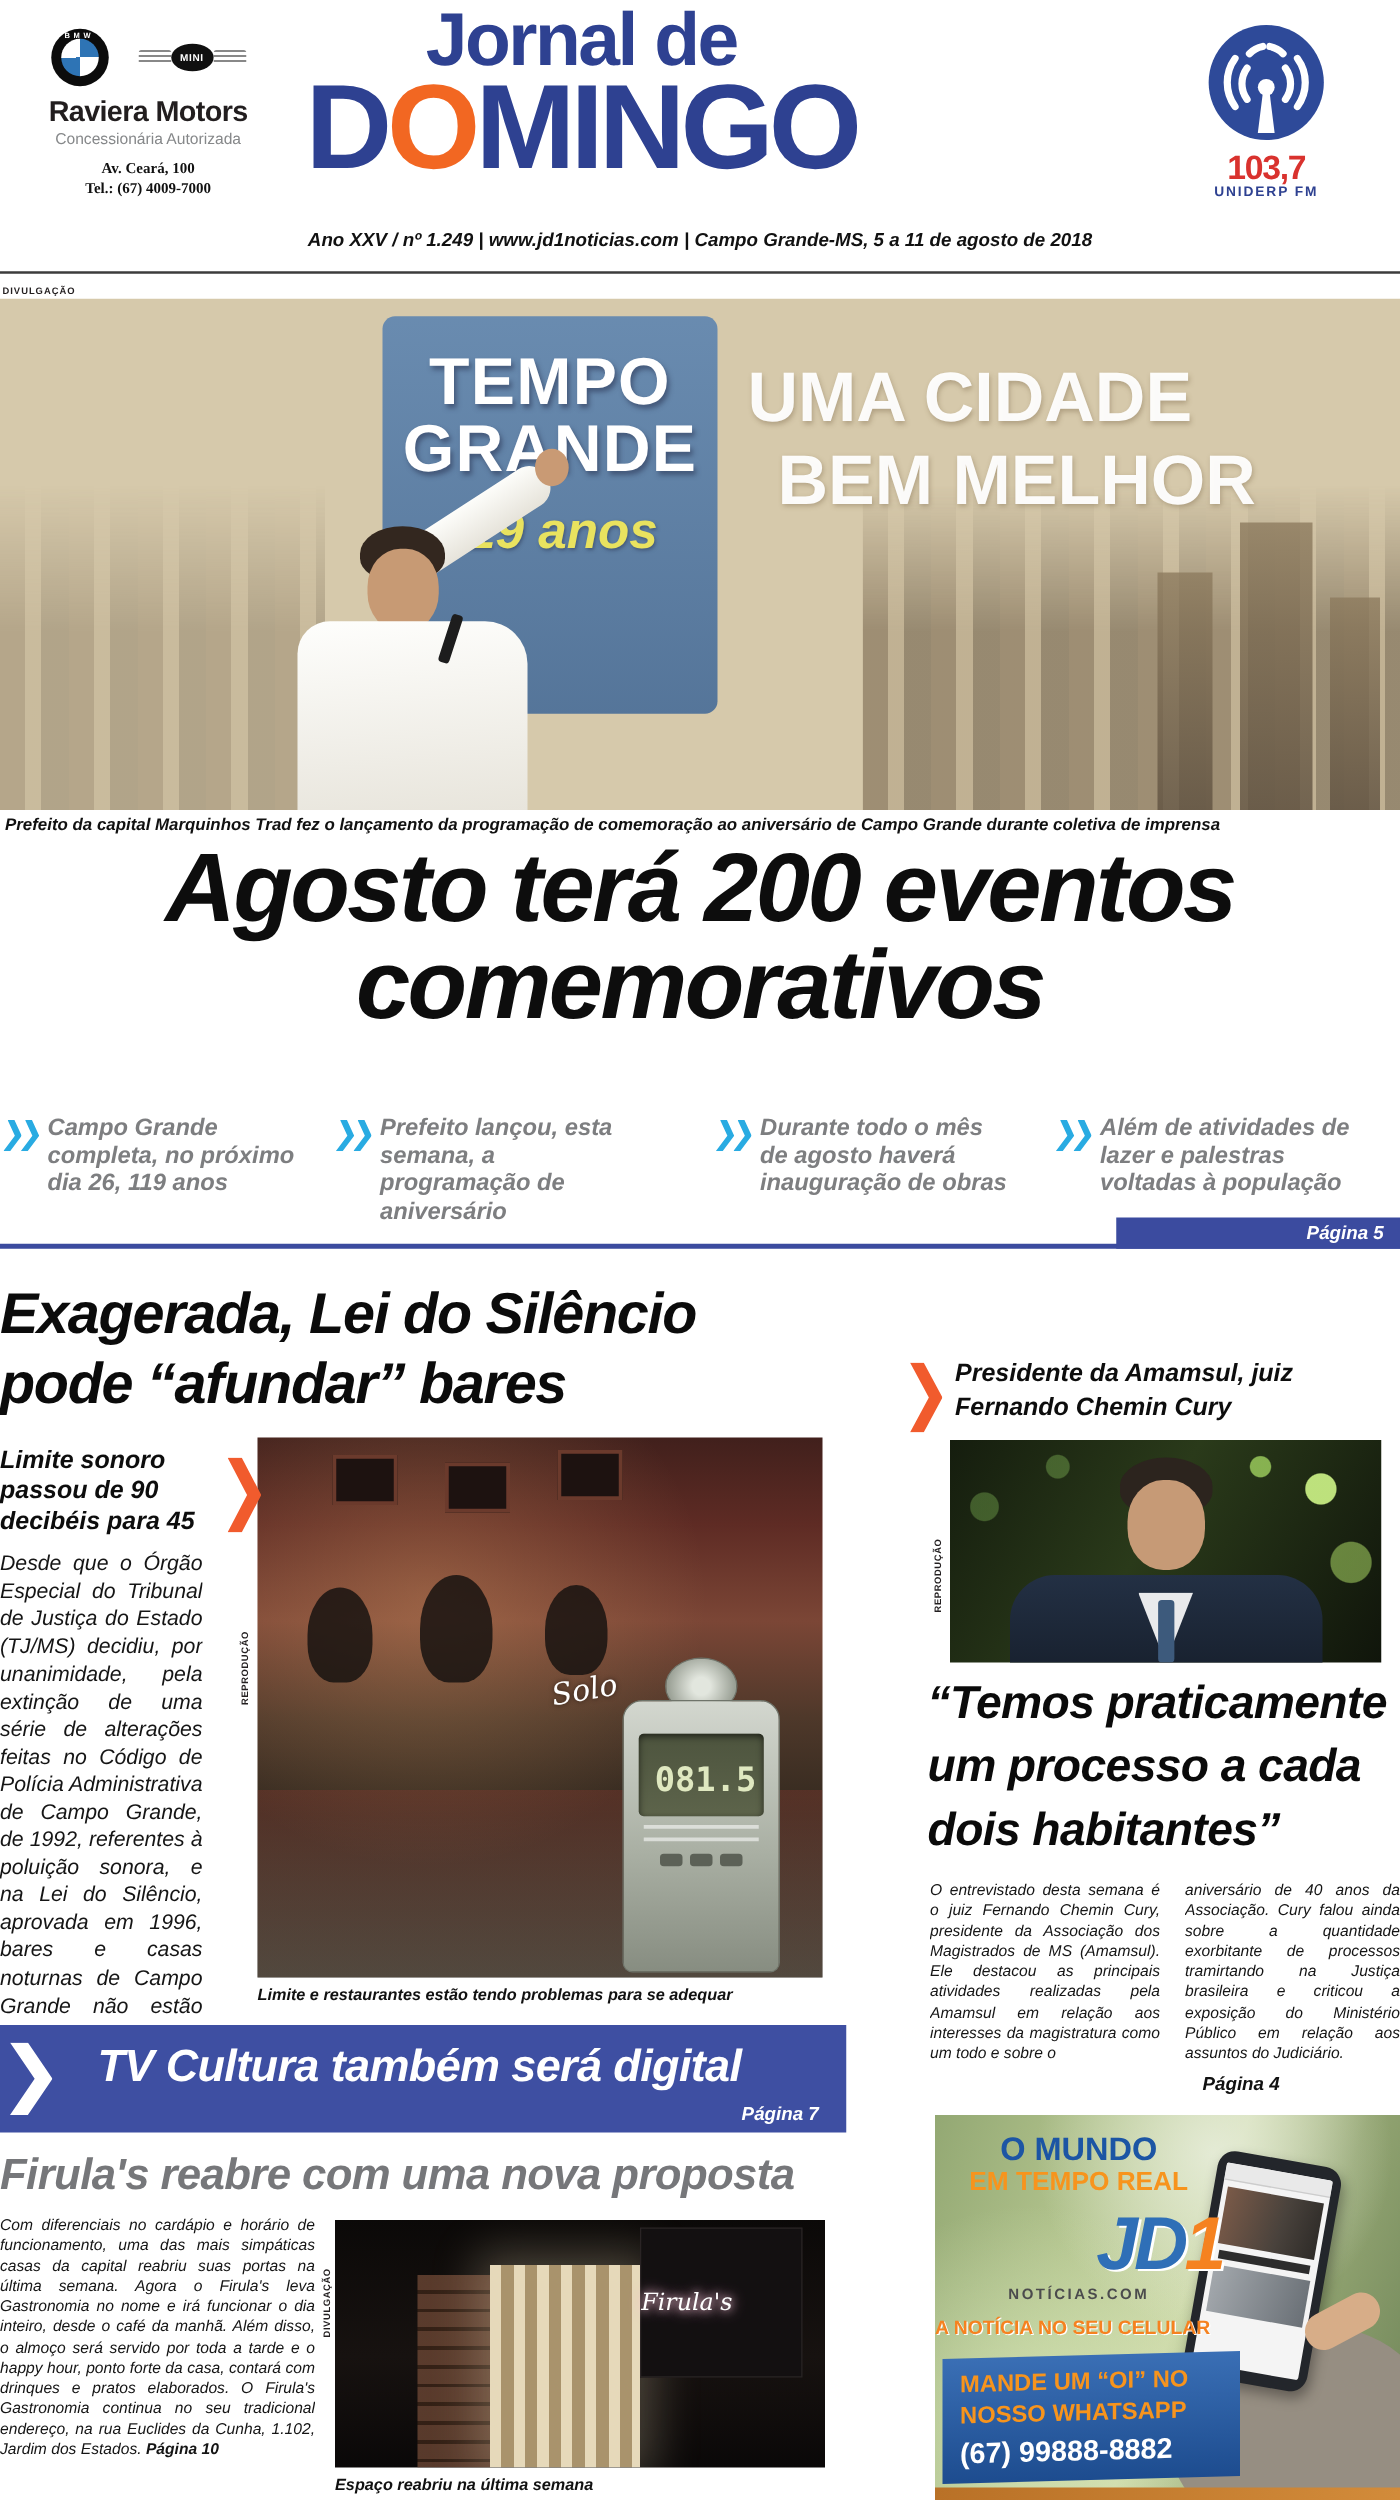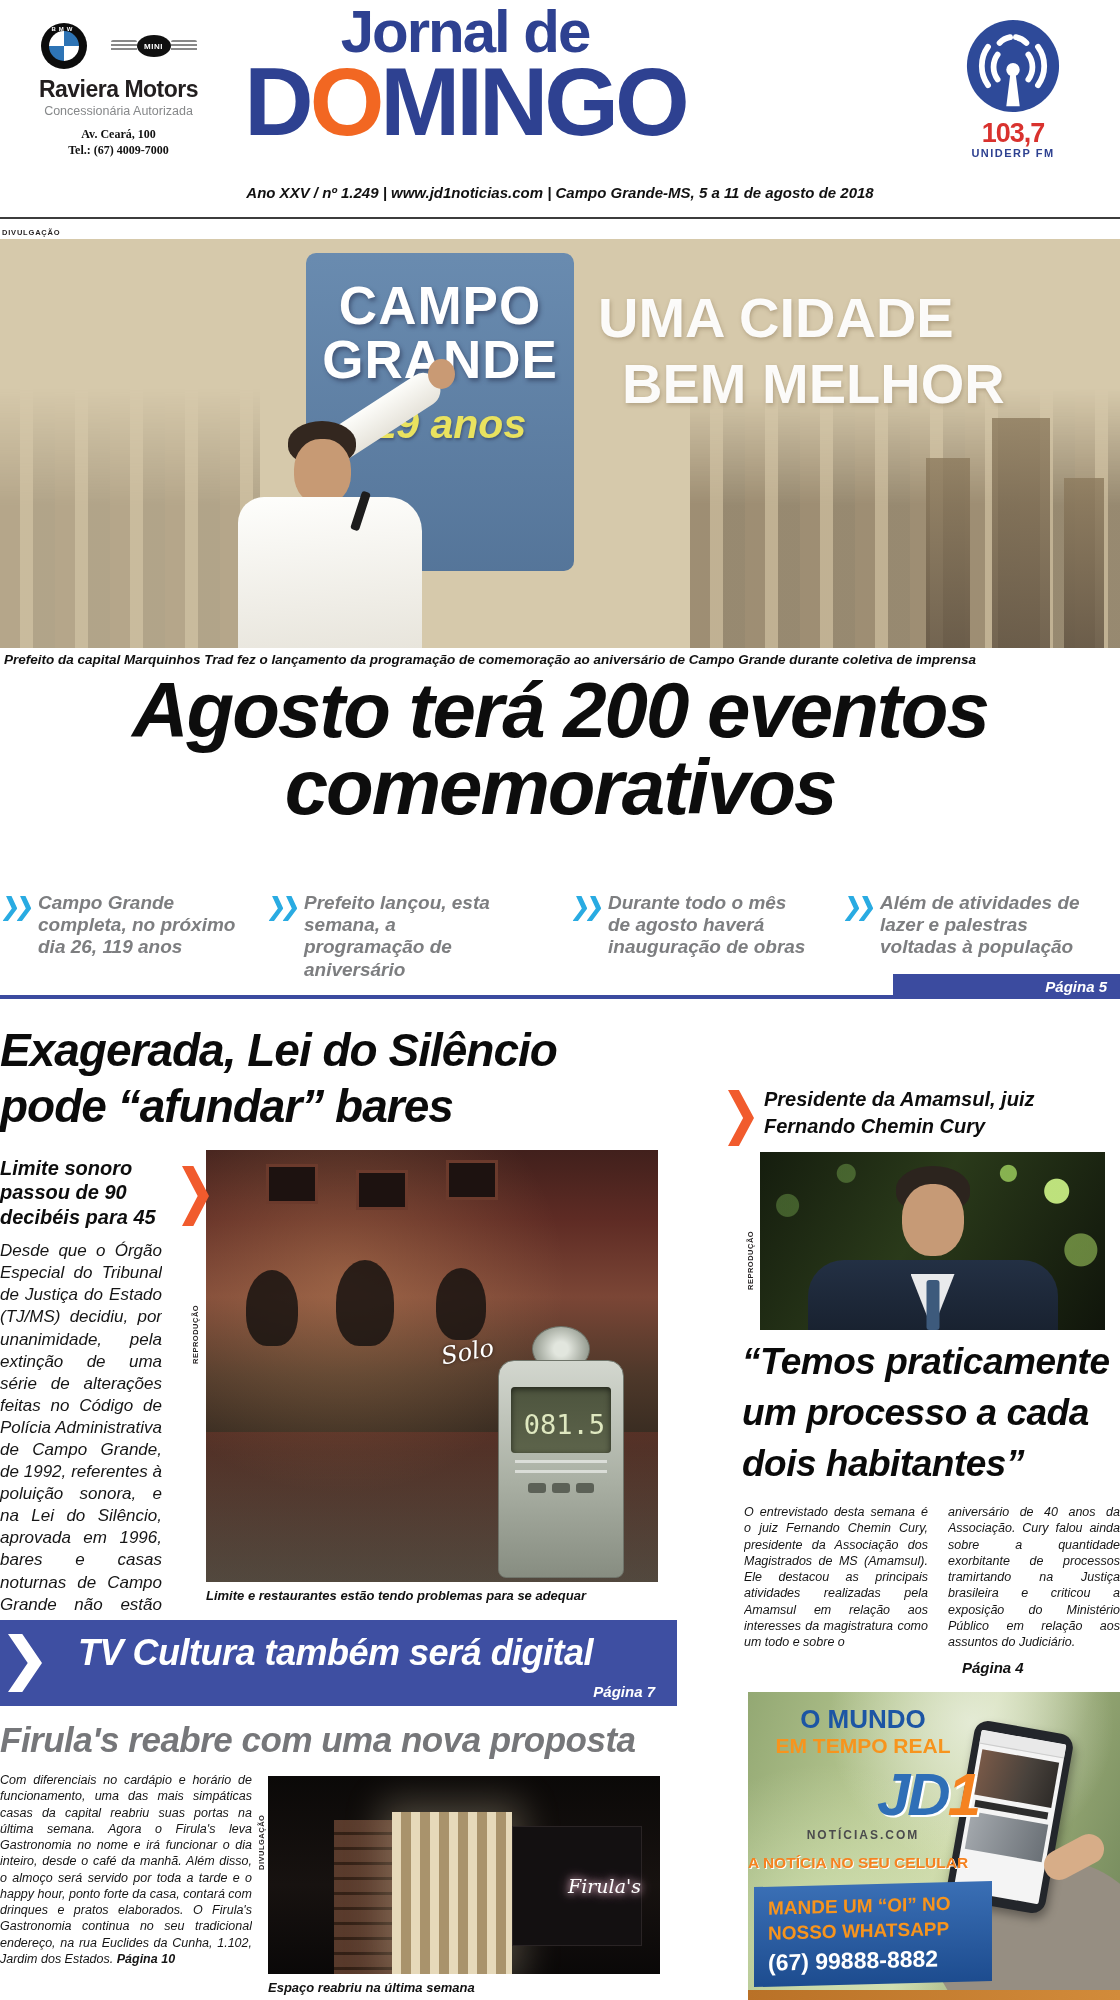--- a/index.html
+++ b/index.html
@@ -105,21 +105,21 @@
   .pe2{left:130px;top:110px;width:58px;height:86px;}
   .pe3{left:230px;top:118px;width:50px;height:72px;}
   .bar-floor{left:0;bottom:0;width:100%;height:150px;background:linear-gradient(180deg,rgba(160,60,50,.55),rgba(210,190,170,.5));opacity:.5;}
   .meter{right:14px;bottom:6px;width:168px;height:250px;}
   .meter-mic{position:absolute;left:56px;top:0;width:56px;height:44px;border-radius:50%;
      background:radial-gradient(circle,#e2e6de 20%,#9aa095 75%);border:1px solid #6f746a;}
   .meter-body{position:absolute;left:22px;top:34px;width:124px;height:216px;border-radius:16px 16px 8px 8px;
      background:linear-gradient(180deg,#d3d7cf,#aab0a4 55%,#878d81);border:1px solid #6f746a;}
   .meter-screen{margin:26px 12px 0;height:66px;background:linear-gradient(#4d543e,#5d644b);border-radius:4px;
      box-shadow:inset 0 2px 6px rgba(0,0,0,.6);color:#dfe8c0;font-family:"DejaVu Sans Mono",monospace;
-     font-size:27px;font-weight:normal;text-align:right;padding:22px 6px 0 0;box-sizing:border-box;}
+     font-size:27px;font-weight:bold;text-align:right;padding:22px 6px 0 0;box-sizing:border-box;}
   .meter-line{height:3px;background:rgba(255,255,255,.55);margin:7px 16px 0;}
   .meter-btn{display:inline-block;width:18px;height:10px;background:#5c6157;border-radius:3px;margin:10px 3px 0;}
   .solo{position:absolute;right:150px;bottom:210px;font-family:"DejaVu Serif",serif;font-style:italic;
         color:#fff;font-size:24px;transform:rotate(-10deg);text-shadow:0 0 4px rgba(0,0,0,.6);}
   .bar-caption{left:206px;top:1588px;width:460px;font-size:13px;}
 
   
   .ama-arrow{left:728px;top:1090px;width:26px;height:56px;}
   .ama-kicker{left:764px;top:1086px;width:340px;font-size:20px;font-weight:800;font-style:italic;line-height:1.35;color:#0d0d0d;}
   .ama-credit{left:746px;top:1180px;height:110px;}
@@ -156,21 +156,21 @@
   .fir-body{left:0;top:1772px;width:252px;height:226px;overflow:hidden;font-size:12.5px;}
   .fir-credit{left:257px;top:1780px;height:90px;}
   .fir-photo{left:268px;top:1776px;width:392px;height:198px;overflow:hidden;
      background:linear-gradient(180deg,#0b0908 0%,#171210 55%,#0a0808 100%);}
   .fir-bricks{left:66px;top:44px;width:58px;height:154px;
      background:repeating-linear-gradient(180deg,#6b4634 0 12px,#3c2518 12px 15px);opacity:.8;}
   .fir-curtain{left:124px;top:36px;width:120px;height:162px;
      background:repeating-linear-gradient(90deg,#e6d9ba 0 9px,#a9936c 9px 19px);
      box-shadow:0 0 34px 10px rgba(255,240,200,.25);}
   .fir-sign{right:18px;top:6px;width:128px;height:118px;background:#131011;border:1px solid #2a2425;
-     display:flex;align-items:center;justify-content:flex-end;margin-top:44px;}
+     display:flex;align-items:center;justify-content:flex-start;}
   .fir-sign-text{font-family:"DejaVu Serif",serif;font-style:italic;font-size:19px;color:#fff;
      text-shadow:0 0 7px #ffd9e8,0 0 13px #ff9ec2;}
   .fir-caption{left:268px;top:1980px;width:392px;font-size:13px;}
 
   
   .jd1{left:748px;top:1692px;width:372px;height:308px;overflow:hidden;
      background:
        radial-gradient(circle at 20% 80%,rgba(220,235,190,.7),transparent 45%),
        radial-gradient(circle at 60% 10%,rgba(235,240,225,.8),transparent 40%),
        linear-gradient(110deg,#93a873 0%,#b3c48e 30%,#ccd8a8 52%,#93a572 72%,#6e8458 100%);}
@@ -247,21 +247,21 @@
   <div class="abs head-rule"></div>
 
   <div class="abs credit-sm lead-credit">DIVULGAÇÃO</div>
   <div class="abs lead-photo">
     <div class="abs city city-l"></div>
     <div class="abs city city-r"></div>
     <div class="abs tower tw1"></div>
     <div class="abs tower tw2"></div>
     <div class="abs tower tw3"></div>
     <div class="abs cg-panel">
-      <div class="cg-line">CAMPO</div>
+      <div class="cg-line">TEMPO</div>
       <div class="cg-line">GRANDE</div>
       <div class="cg-anos">119 anos</div>
     </div>
     <div class="abs slogan1">UMA CIDADE</div>
     <div class="abs slogan2">BEM MELHOR</div>
     <div class="abs man-arm"></div>
     <div class="abs man-hand"></div>
     <div class="abs man-hair"></div>
     <div class="abs man-face"></div>
     <div class="abs man-body"></div>

